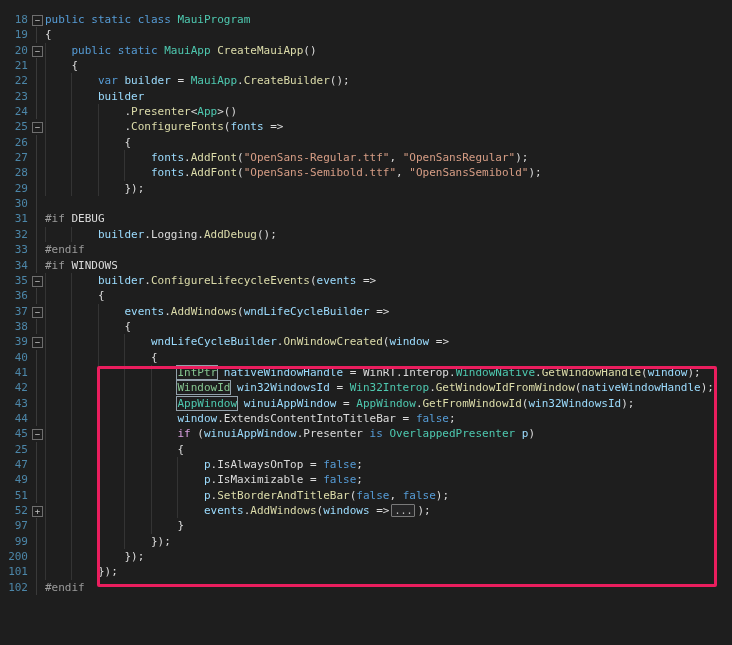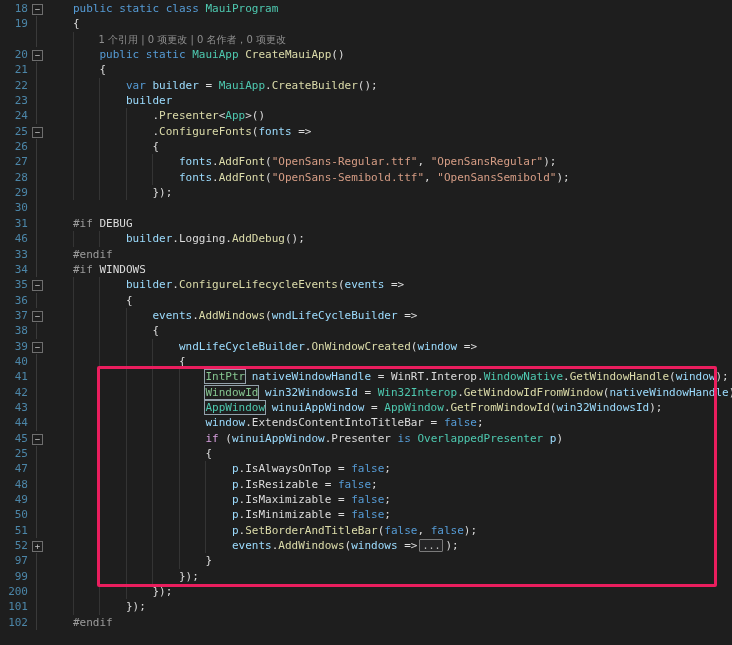--- a/index.html
+++ b/index.html
@@ -4,21 +4,21 @@
 <style>
   html,body{margin:0;padding:0;background:#1e1e1e;}
   .editor{
     position:relative;
     width:732px;height:645px;
     background:#1e1e1e;
     overflow:hidden;
     font-family:"DejaVu Sans Mono","Liberation Mono",monospace;
     font-size:11px;
     line-height:15.35px;
-    padding-top:1px;
+    padding-top:12px;
     box-sizing:border-box;
   }
   .row{display:flex;height:15.35px;white-space:pre;align-items:stretch;}
   .gutter{
     width:28px;flex:none;
     text-align:right;
     color:#4c86a8;
     padding-right:2px;
     user-select:none;
   }
@@ -29,21 +29,21 @@
   }
   .foldbox{
     position:absolute;left:2px;top:3px;
     width:9px;height:9px;
     border:1px solid #6e6e6e;
     background:#1e1e1e;
     color:#c5c5c5;
     font-size:9px;line-height:8px;text-align:center;
     z-index:2;cursor:pointer;
   }
-  .code{flex:1;white-space:pre;color:#dcdcdc;overflow:hidden;margin-left:28px;}
+  .code{flex:1;white-space:pre;color:#dcdcdc;overflow:hidden;}
   .indent{
     display:inline-block;vertical-align:top;height:15.35px;
     background-image:repeating-linear-gradient(to right,#343434 0,#343434 1px,transparent 1px,transparent 4ch);
   }
   
   .kw{color:#569cd6;}
   .ctrl{color:#d8a0df;}
   .type{color:#4ec9b0;}
   .struct{color:#86c691;}
   .method{color:#dcdcaa;}
@@ -76,52 +76,49 @@
     z-index:5;
   }
 </style>
 </head>
 <body>
 
 <div class="editor" style="background: rgb(30, 30, 30);">
   <div class="code-area">
       <div class="row"><div class="gutter">18</div><div class="foldcol"><span class="foldbox">−</span></div><div class="code"><span class="kw">public static class </span><span class="type">MauiProgram</span></div></div>
       <div class="row"><div class="gutter">19</div><div class="foldcol vline"></div><div class="code"><span class="txt">{</span></div></div>
-      <div class="row"><div class="gutter"></div><div class="foldcol vline"></div><div class="code codelens"><span class="indent" style="width: 4ch;"></span><span>1 个引用 | 0 项更改 | 0 名作者，0 项更改</span></div></div>
       <div class="row"><div class="gutter">20</div><div class="foldcol"><span class="foldbox">−</span></div><div class="code"><span class="indent" style="width: 4ch;"></span><span class="kw">public static </span><span class="type">MauiApp</span><span class="txt"> </span><span class="method">CreateMauiApp</span><span class="txt">()</span></div></div>
       <div class="row"><div class="gutter">21</div><div class="foldcol vline"></div><div class="code"><span class="indent" style="width: 4ch;"></span><span class="txt">{</span></div></div>
       <div class="row"><div class="gutter">22</div><div class="foldcol vline"></div><div class="code"><span class="indent" style="width: 8ch;"></span><span class="kw">var</span><span class="txt"> </span><span class="var">builder</span><span class="txt"> = </span><span class="type">MauiApp</span><span class="txt">.</span><span class="method">CreateBuilder</span><span class="txt">();</span></div></div>
       <div class="row"><div class="gutter">23</div><div class="foldcol vline"></div><div class="code"><span class="indent" style="width: 8ch;"></span><span class="var">builder</span></div></div>
       <div class="row"><div class="gutter">24</div><div class="foldcol vline"></div><div class="code"><span class="indent" style="width: 12ch;"></span><span class="txt">.</span><span class="method">Presenter</span><span class="txt">&lt;</span><span class="type">App</span><span class="txt">&gt;()</span></div></div>
       <div class="row"><div class="gutter">25</div><div class="foldcol"><span class="foldbox">−</span></div><div class="code"><span class="indent" style="width: 12ch;"></span><span class="txt">.</span><span class="method">ConfigureFonts</span><span class="txt">(</span><span class="var">fonts</span><span class="txt"> =&gt;</span></div></div>
       <div class="row"><div class="gutter">26</div><div class="foldcol vline"></div><div class="code"><span class="indent" style="width: 12ch;"></span><span class="txt">{</span></div></div>
       <div class="row"><div class="gutter">27</div><div class="foldcol vline"></div><div class="code"><span class="indent" style="width: 16ch;"></span><span class="var">fonts</span><span class="txt">.</span><span class="method">AddFont</span><span class="txt">(</span><span class="str">"OpenSans-Regular.ttf"</span><span class="txt">, </span><span class="str">"OpenSansRegular"</span><span class="txt">);</span></div></div>
       <div class="row"><div class="gutter">28</div><div class="foldcol vline"></div><div class="code"><span class="indent" style="width: 16ch;"></span><span class="var">fonts</span><span class="txt">.</span><span class="method">AddFont</span><span class="txt">(</span><span class="str">"OpenSans-Semibold.ttf"</span><span class="txt">, </span><span class="str">"OpenSansSemibold"</span><span class="txt">);</span></div></div>
       <div class="row"><div class="gutter">29</div><div class="foldcol vline"></div><div class="code"><span class="indent" style="width: 12ch;"></span><span class="txt">});</span></div></div>
       <div class="row"><div class="gutter">30</div><div class="foldcol vline"></div><div class="code"></div></div>
       <div class="row"><div class="gutter">31</div><div class="foldcol vline"></div><div class="code"><span class="pp">#if </span><span class="ppsym">DEBUG</span></div></div>
-      <div class="row"><div class="gutter">46</div><div class="foldcol vline"></div><div class="code"><span class="indent" style="width: 8ch;"></span><span class="var">builder</span><span class="txt">.Logging.</span><span class="method">AddDebug</span><span class="txt">();</span></div></div>
+      <div class="row"><div class="gutter">32</div><div class="foldcol vline"></div><div class="code"><span class="indent" style="width: 8ch;"></span><span class="var">builder</span><span class="txt">.Logging.</span><span class="method">AddDebug</span><span class="txt">();</span></div></div>
       <div class="row"><div class="gutter">33</div><div class="foldcol vline"></div><div class="code"><span class="pp">#endif</span></div></div>
       <div class="row"><div class="gutter">34</div><div class="foldcol vline"></div><div class="code"><span class="pp">#if </span><span class="ppsym">WINDOWS</span></div></div>
       <div class="row"><div class="gutter">35</div><div class="foldcol"><span class="foldbox">−</span></div><div class="code"><span class="indent" style="width: 8ch;"></span><span class="var">builder</span><span class="txt">.</span><span class="method">ConfigureLifecycleEvents</span><span class="txt">(</span><span class="var">events</span><span class="txt"> =&gt;</span></div></div>
       <div class="row"><div class="gutter">36</div><div class="foldcol vline"></div><div class="code"><span class="indent" style="width: 8ch;"></span><span class="txt">{</span></div></div>
       <div class="row"><div class="gutter">37</div><div class="foldcol"><span class="foldbox">−</span></div><div class="code"><span class="indent" style="width: 12ch;"></span><span class="var">events</span><span class="txt">.</span><span class="method">AddWindows</span><span class="txt">(</span><span class="var">wndLifeCycleBuilder</span><span class="txt"> =&gt;</span></div></div>
       <div class="row"><div class="gutter">38</div><div class="foldcol vline"></div><div class="code"><span class="indent" style="width: 12ch;"></span><span class="txt">{</span></div></div>
       <div class="row"><div class="gutter">39</div><div class="foldcol"><span class="foldbox">−</span></div><div class="code"><span class="indent" style="width: 16ch;"></span><span class="var">wndLifeCycleBuilder</span><span class="txt">.</span><span class="method">OnWindowCreated</span><span class="txt">(</span><span class="var">window</span><span class="txt"> =&gt;</span></div></div>
       <div class="row"><div class="gutter">40</div><div class="foldcol vline"></div><div class="code"><span class="indent" style="width: 16ch;"></span><span class="txt">{</span></div></div>
       <div class="row"><div class="gutter">41</div><div class="foldcol vline"></div><div class="code"><span class="indent" style="width: 20ch;"></span><span class="struct boxed">IntPtr</span><span class="txt"> </span><span class="var">nativeWindowHandle</span><span class="txt"> = WinRT.Interop.</span><span class="type">WindowNative</span><span class="txt">.</span><span class="method">GetWindowHandle</span><span class="txt">(</span><span class="var">window</span><span class="txt">);</span></div></div>
       <div class="row"><div class="gutter">42</div><div class="foldcol vline"></div><div class="code"><span class="indent" style="width: 20ch;"></span><span class="struct boxed">WindowId</span><span class="txt"> </span><span class="var">win32WindowsId</span><span class="txt"> = </span><span class="type">Win32Interop</span><span class="txt">.</span><span class="method">GetWindowIdFromWindow</span><span class="txt">(</span><span class="var">nativeWindowHandle</span><span class="txt">);</span></div></div>
       <div class="row"><div class="gutter">43</div><div class="foldcol vline"></div><div class="code"><span class="indent" style="width: 20ch;"></span><span class="type boxed">AppWindow</span><span class="txt"> </span><span class="var">winuiAppWindow</span><span class="txt"> = </span><span class="type">AppWindow</span><span class="txt">.</span><span class="method">GetFromWindowId</span><span class="txt">(</span><span class="var">win32WindowsId</span><span class="txt">);</span></div></div>
       <div class="row"><div class="gutter">44</div><div class="foldcol vline"></div><div class="code"><span class="indent" style="width: 20ch;"></span><span class="var">window</span><span class="txt">.ExtendsContentIntoTitleBar = </span><span class="kw">false</span><span class="txt">;</span></div></div>
       <div class="row"><div class="gutter">45</div><div class="foldcol"><span class="foldbox">−</span></div><div class="code"><span class="indent" style="width: 20ch;"></span><span class="ctrl">if</span><span class="txt"> (</span><span class="var">winuiAppWindow</span><span class="txt">.Presenter </span><span class="kw">is</span><span class="txt"> </span><span class="type">OverlappedPresenter</span><span class="txt"> </span><span class="var">p</span><span class="txt">)</span></div></div>
       <div class="row"><div class="gutter">25</div><div class="foldcol vline"></div><div class="code"><span class="indent" style="width: 20ch;"></span><span class="txt">{</span></div></div>
       <div class="row"><div class="gutter">47</div><div class="foldcol vline"></div><div class="code"><span class="indent" style="width: 24ch;"></span><span class="var">p</span><span class="txt">.IsAlwaysOnTop = </span><span class="kw">false</span><span class="txt">;</span></div></div>
-      <div class="row"><div class="gutter">48</div><div class="foldcol vline"></div><div class="code"><span class="indent" style="width: 24ch;"></span><span class="var">p</span><span class="txt">.IsResizable = </span><span class="kw">false</span><span class="txt">;</span></div></div>
       <div class="row"><div class="gutter">49</div><div class="foldcol vline"></div><div class="code"><span class="indent" style="width: 24ch;"></span><span class="var">p</span><span class="txt">.IsMaximizable = </span><span class="kw">false</span><span class="txt">;</span></div></div>
-      <div class="row"><div class="gutter">50</div><div class="foldcol vline"></div><div class="code"><span class="indent" style="width: 24ch;"></span><span class="var">p</span><span class="txt">.IsMinimizable = </span><span class="kw">false</span><span class="txt">;</span></div></div>
       <div class="row"><div class="gutter">51</div><div class="foldcol vline"></div><div class="code"><span class="indent" style="width: 24ch;"></span><span class="var">p</span><span class="txt">.</span><span class="method">SetBorderAndTitleBar</span><span class="txt">(</span><span class="kw">false</span><span class="txt">, </span><span class="kw">false</span><span class="txt">);</span></div></div>
       <div class="row"><div class="gutter">52</div><div class="foldcol"><span class="foldbox">+</span></div><div class="code"><span class="indent" style="width: 24ch;"></span><span class="var">events</span><span class="txt">.</span><span class="method">AddWindows</span><span class="txt">(</span><span class="var">windows</span><span class="txt"> =&gt;</span><span class="collapsed">...</span><span class="txt">);</span></div></div>
       <div class="row"><div class="gutter">97</div><div class="foldcol vline"></div><div class="code"><span class="indent" style="width: 20ch;"></span><span class="txt">}</span></div></div>
       <div class="row"><div class="gutter">99</div><div class="foldcol vline"></div><div class="code"><span class="indent" style="width: 16ch;"></span><span class="txt">});</span></div></div>
       <div class="row"><div class="gutter">200</div><div class="foldcol vline"></div><div class="code"><span class="indent" style="width: 12ch;"></span><span class="txt">});</span></div></div>
       <div class="row"><div class="gutter">101</div><div class="foldcol vline"></div><div class="code"><span class="indent" style="width: 8ch;"></span><span class="txt">});</span></div></div>
       <div class="row"><div class="gutter">102</div><div class="foldcol vline"></div><div class="code"><span class="pp">#endif</span></div></div>
     </div>
   <div class="hl-box" style="border-color: rgb(234, 30, 94);"></div>
 </div>

